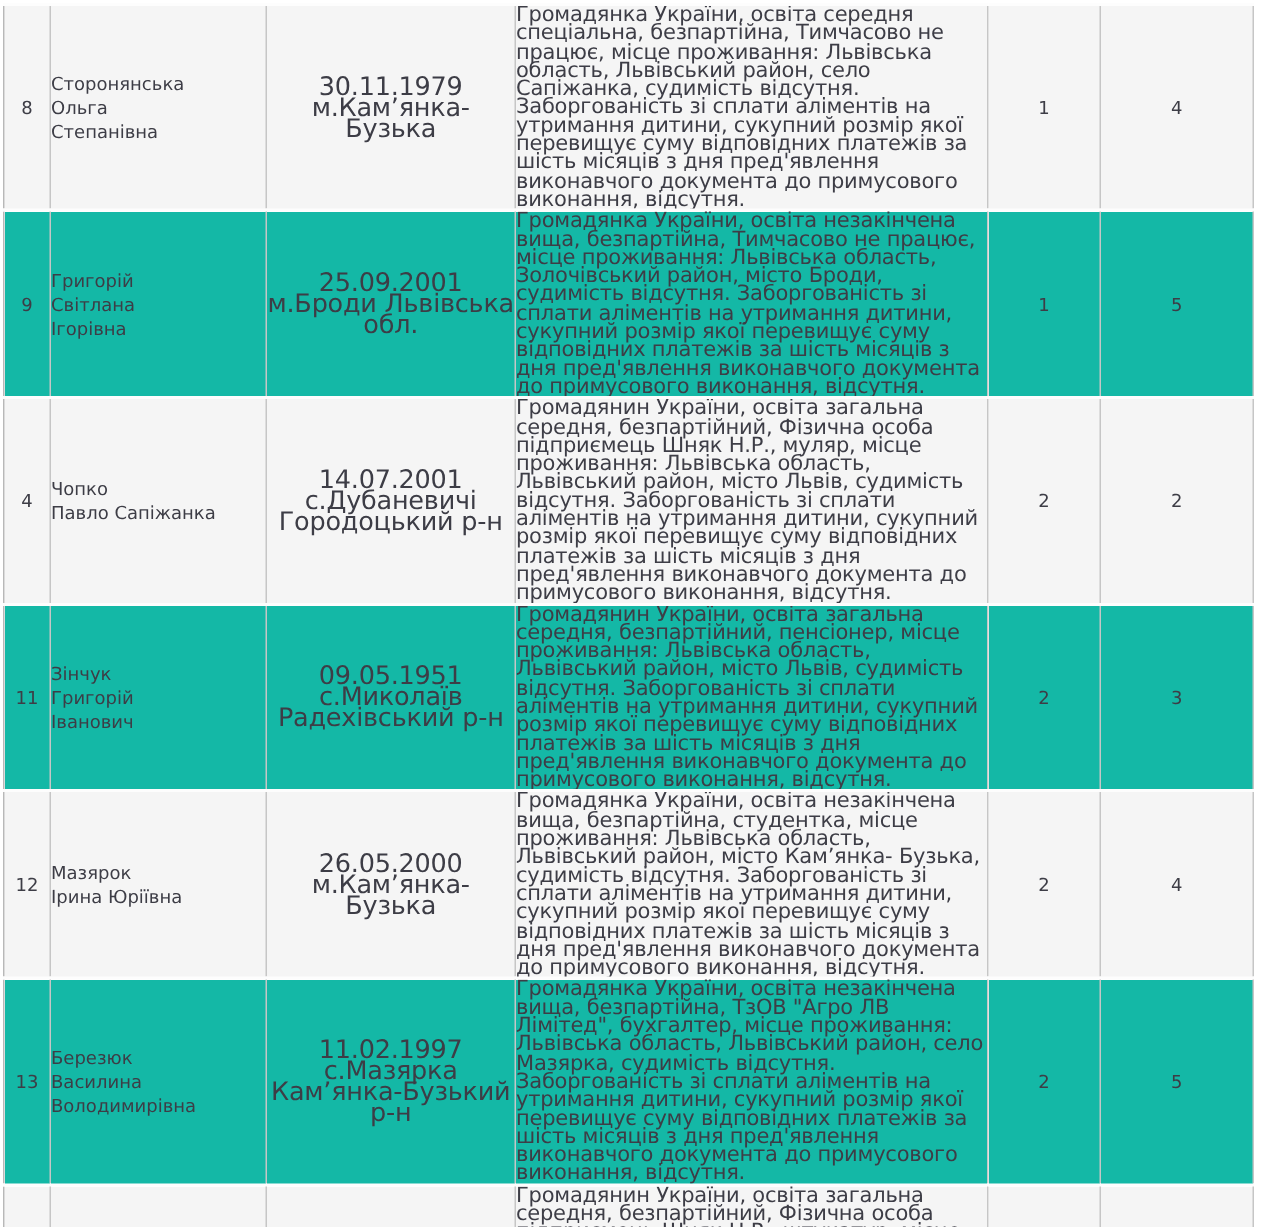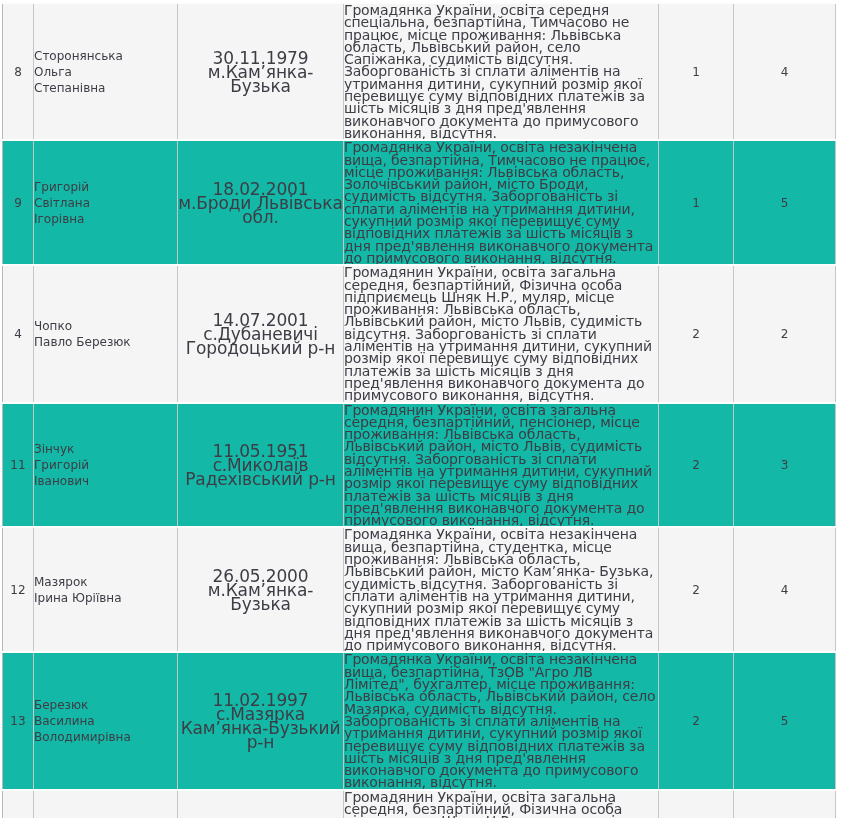--- a/index.html
+++ b/index.html
@@ -86,44 +86,44 @@
       <td class="cell-desc">Громадянка України, освіта середня спеціальна, безпартійна, Тимчасово не працює, місце проживання: Львівська область, Львівський район, село Сапіжанка, судимість відсутня. Заборгованість зі сплати аліментів на утримання дитини, сукупний розмір якої перевищує суму відповідних платежів за шість місяців з дня пред'явлення виконавчого документа до примусового виконання, відсутня.</td>
       <td class="cell-val">1</td>
       <td class="cell-val">4</td>
     </tr>
 
     <tr class="dark" style="height:106px">
       <td class="cell-num first">9</td>
       <td class="cell-name">Григорій
 Світлана
 Ігорівна</td>
-      <td class="cell-birth">18.02.2001
+      <td class="cell-birth">25.09.2001
 м.Броди Львівська обл.</td>
       <td class="cell-desc">Громадянка України, освіта незакінчена вища, безпартійна, Тимчасово не працює, місце проживання: Львівська область, Золочівський район, місто Броди, судимість відсутня. Заборгованість зі сплати аліментів на утримання дитини, сукупний розмір якої перевищує суму відповідних платежів за шість місяців з дня пред'явлення виконавчого документа до примусового виконання, відсутня.</td>
       <td class="cell-val">1</td>
       <td class="cell-val">5</td>
     </tr>
 
     <tr class="light" style="height:118px">
       <td class="cell-num first">4</td>
       <td class="cell-name">Чопко
-Павло Березюк</td>
+Павло Сапіжанка</td>
       <td class="cell-birth">14.07.2001
 с.Дубаневичі Городоцький р-н</td>
       <td class="cell-desc">Громадянин України, освіта загальна середня, безпартійний, Фізична особа підприємець Шняк Н.Р., муляр, місце проживання: Львівська область, Львівський район, місто Львів, судимість відсутня. Заборгованість зі сплати аліментів на утримання дитини, сукупний розмір якої перевищує суму відповідних платежів за шість місяців з дня пред'явлення виконавчого документа до примусового виконання, відсутня.</td>
       <td class="cell-val">2</td>
       <td class="cell-val">2</td>
     </tr>
 
     <tr class="dark" style="height:118px">
       <td class="cell-num first">11</td>
       <td class="cell-name">Зінчук
 Григорій
 Іванович</td>
-      <td class="cell-birth">11.05.1951
+      <td class="cell-birth">09.05.1951
 с.Миколаїв Радехівський р-н</td>
       <td class="cell-desc">Громадянин України, освіта загальна середня, безпартійний, пенсіонер, місце проживання: Львівська область, Львівський район, місто Львів, судимість відсутня. Заборгованість зі сплати аліментів на утримання дитини, сукупний розмір якої перевищує суму відповідних платежів за шість місяців з дня пред'явлення виконавчого документа до примусового виконання, відсутня.</td>
       <td class="cell-val">2</td>
       <td class="cell-val">3</td>
     </tr>
 
     <tr class="light" style="height:110px">
       <td class="cell-num first">12</td>
       <td class="cell-name">Мазярок
 Ірина Юріївна</td>

